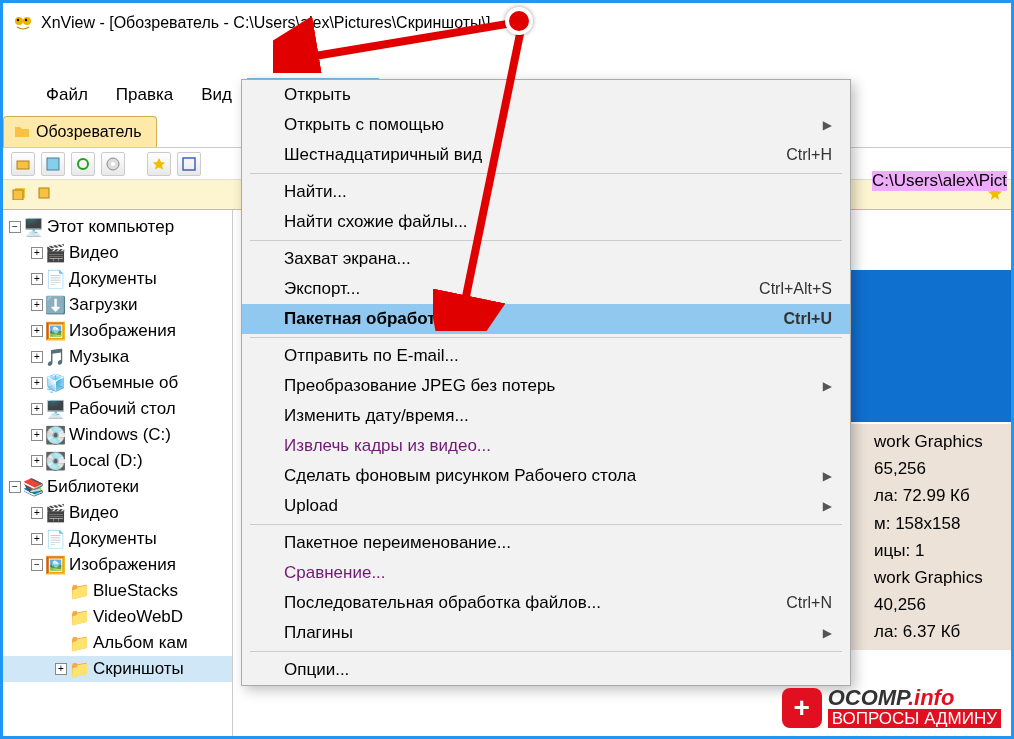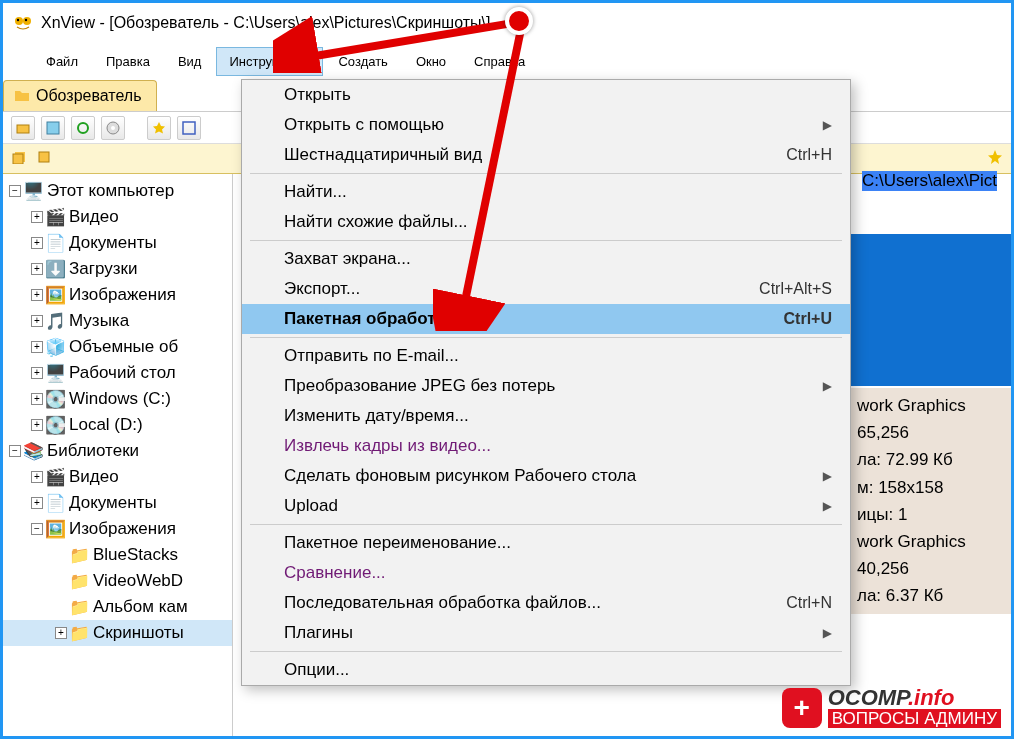--- a/index.html
+++ b/index.html
@@ -3,21 +3,21 @@
 <meta charset="utf-8">
 <style>
 * { margin: 0; padding: 0; box-sizing: border-box; font-family: "Segoe UI", Tahoma, sans-serif; }
 body { width: 1014px; height: 739px; background: #fff; border: 3px solid #2196f3; position: relative; overflow: hidden; }
 
 .titlebar { display: flex; align-items: center; padding: 20px 10px; height: 34px; font-size: 16px; }
 .app-icon { width: 20px; height: 20px; margin-right: 8px; display: inline-flex; }
 .titlebar-text { font-size: 16px; }
 
 .menubar { display: flex; padding: 4px 12px 4px 30px; gap: 2px; }
-.menubar-item { padding: 6px 12px; font-size: 13px; cursor: default; border: 1px solid transparent; }
+.menubar-item { padding: 6px 12px; font-size: 17px; cursor: default; border: 1px solid transparent; margin-top: 31px; }
 .menubar-item.active { background: #d0e7f8; border: 1px solid #7ab8e0; }
 
 .tab-bar { display: flex; padding: 0; border-bottom: 1px solid #ccc; }
 .tab { display: flex; align-items: center; padding: 6px 14px 6px 10px; background: #fde9a9; border: 1px solid #d0b050; border-bottom: none; font-size: 16px; gap: 6px; border-radius: 4px 4px 0 0; }
 .tab-icon { width: 16px; height: 16px; }
 
 .toolbar1 { display: flex; align-items: center; padding: 4px 8px; gap: 6px; height: 32px; border-bottom: 1px solid #ddd; }
 .tb-btn { width: 24px; height: 24px; border: 1px solid #ccc; background: linear-gradient(#fff,#e8e8e8); border-radius: 2px; display: inline-flex; align-items: center; justify-content: center; }
 
 .toolbar2 { display: flex; align-items: center; padding: 3px 8px; gap: 8px; height: 30px; background: #fdf5d0; border-bottom: 1px solid #d8c060; }
@@ -34,21 +34,21 @@
 
 .dropdown { position: absolute; left: 238px; top: 76px; width: 610px; background: #f2f2f2; border: 1px solid #aaa; box-shadow: 4px 4px 12px rgba(0,0,0,0.25); z-index: 10; }
 .dd-item { display: flex; align-items: center; justify-content: space-between; padding: 5px 18px 5px 42px; font-size: 17px; cursor: default; text-align: right; }
 .dd-item.highlighted { background: #90c8f0; font-weight: bold; }
 .dd-item.disabled { color: #701a75; }
 .dd-sep { height: 1px; background: #ccc; margin: 3px 8px; }
 .dd-arrow { font-size: 12px; color: #555; }
 .dd-shortcut { font-size: 16px; color: #333; }
 
 .main-right { flex: 1; overflow: hidden; position: relative; }
-.info-panel { position: absolute; right: 0; top: 214px; width: 160px; background: #ece2d8; font-size: 17px; line-height: 1.6; padding: 4px 6px; }
+.info-panel { position: absolute; right: 0; top: 214px; width: 160px; background: #ece2d8; font-size: 17px; line-height: 1.6; padding: 4px 23px; }
 .blue-panel { position: absolute; right: 0; top: 60px; width: 160px; height: 152px; background: #1070d0; }
 
 .annotation-dot { position: absolute; width: 28px; height: 28px; background: #e00000; border: 4px solid #fff; border-radius: 50%; z-index: 50; box-shadow: 0 0 4px rgba(0,0,0,0.4); }
 .arrow-svg { position: absolute; z-index: 40; pointer-events: none; }
 
 .watermark { position: absolute; right: 10px; bottom: 8px; display: flex; align-items: center; gap: 6px; z-index: 60; }
 .wm-badge { width: 40px; height: 40px; background: #e01020; border-radius: 8px; display: flex; align-items: center; justify-content: center; color: #fff; font-size: 28px; font-weight: bold; }
 .wm-text { display: flex; flex-direction: column; line-height: 1; }
 .wm-text .big { font-size: 22px; font-weight: bold; color: #333; font-style: italic; }
 .wm-text .small { font-size: 17px; color: #fff; background: #e01020; padding: 1px 4px; }
@@ -243,21 +243,21 @@
       <div>ла: 72.99 Кб</div>
       <div>м: 158x158</div>
       <div>ицы: 1</div>
       <div>work Graphics</div>
       <div>40,256</div>
       <div>ла: 6.37 Кб</div>
     </div>
   </div>
 </div>
 
-<div style="position:absolute; right:14px; top:168px; font-size:17px; background:#3b82f6;">C:\Users\alex\Pict</div>
+<div style="position:absolute; right:4px; top:168px; font-size:17px; background:#f0abfc;">C:\Users\alex\Pict</div>
 
 <div class="dropdown">
   <div class="dd-item">
       <span>Открыть</span>
     </div>
   <div class="dd-item">
       <span>Открыть с помощью</span>
       <span class="dd-arrow">▶</span>
     </div>
   <div class="dd-item">

